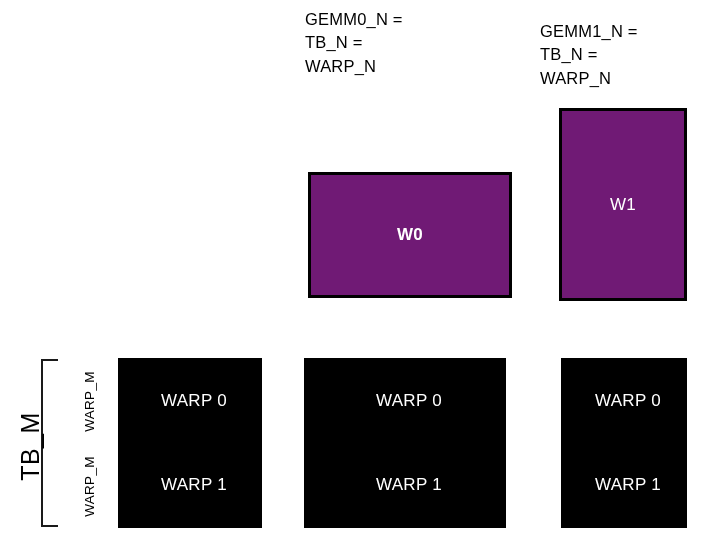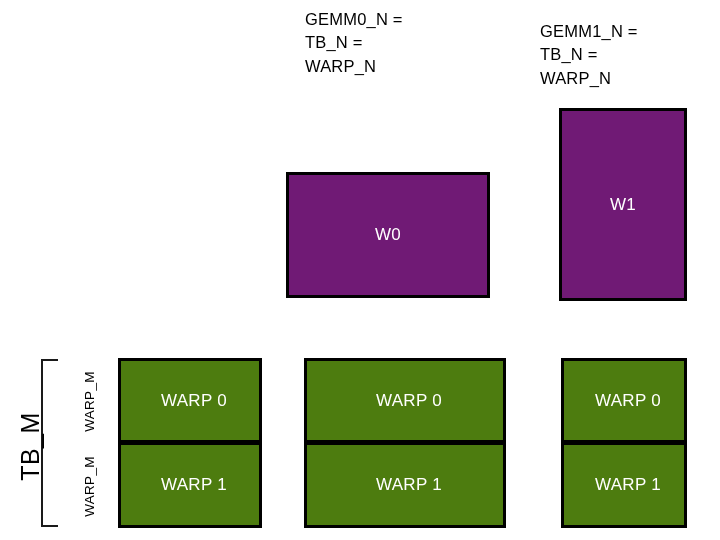--- a/index.html
+++ b/index.html
@@ -40,24 +40,24 @@
   }
   .box-label {
     color: #ffffff;
     font-size: 17px;
     letter-spacing: 0.3px;
     text-align: center;
     user-select: none;
   }
 
   .blue { background: #701a75; }
-  .green { background: #4d7c0f; padding-left: 8px; }
+  .green { background: #000000; padding-left: 8px; }
 
   
-  #blue-w0 { left: 286px; top: 172px; width: 204px; height: 126px; }
+  #blue-w0 { left: 308px; top: 172px; width: 204px; height: 126px; font-weight: bold; }
   #blue-w1 { left: 559px; top: 108px; width: 128px; height: 193px; }
 
   
   #green-c1-w0 { left: 118px; top: 358px; width: 144px; height: 85px; }
   #green-c1-w1 { left: 118px; top: 442px; width: 144px; height: 86px; }
   
   #green-c2-w0 { left: 304px; top: 358px; width: 202px; height: 85px; }
   #green-c2-w1 { left: 304px; top: 442px; width: 202px; height: 86px; }
   
   #green-c3-w0 { left: 561px; top: 358px; width: 126px; height: 85px; }

